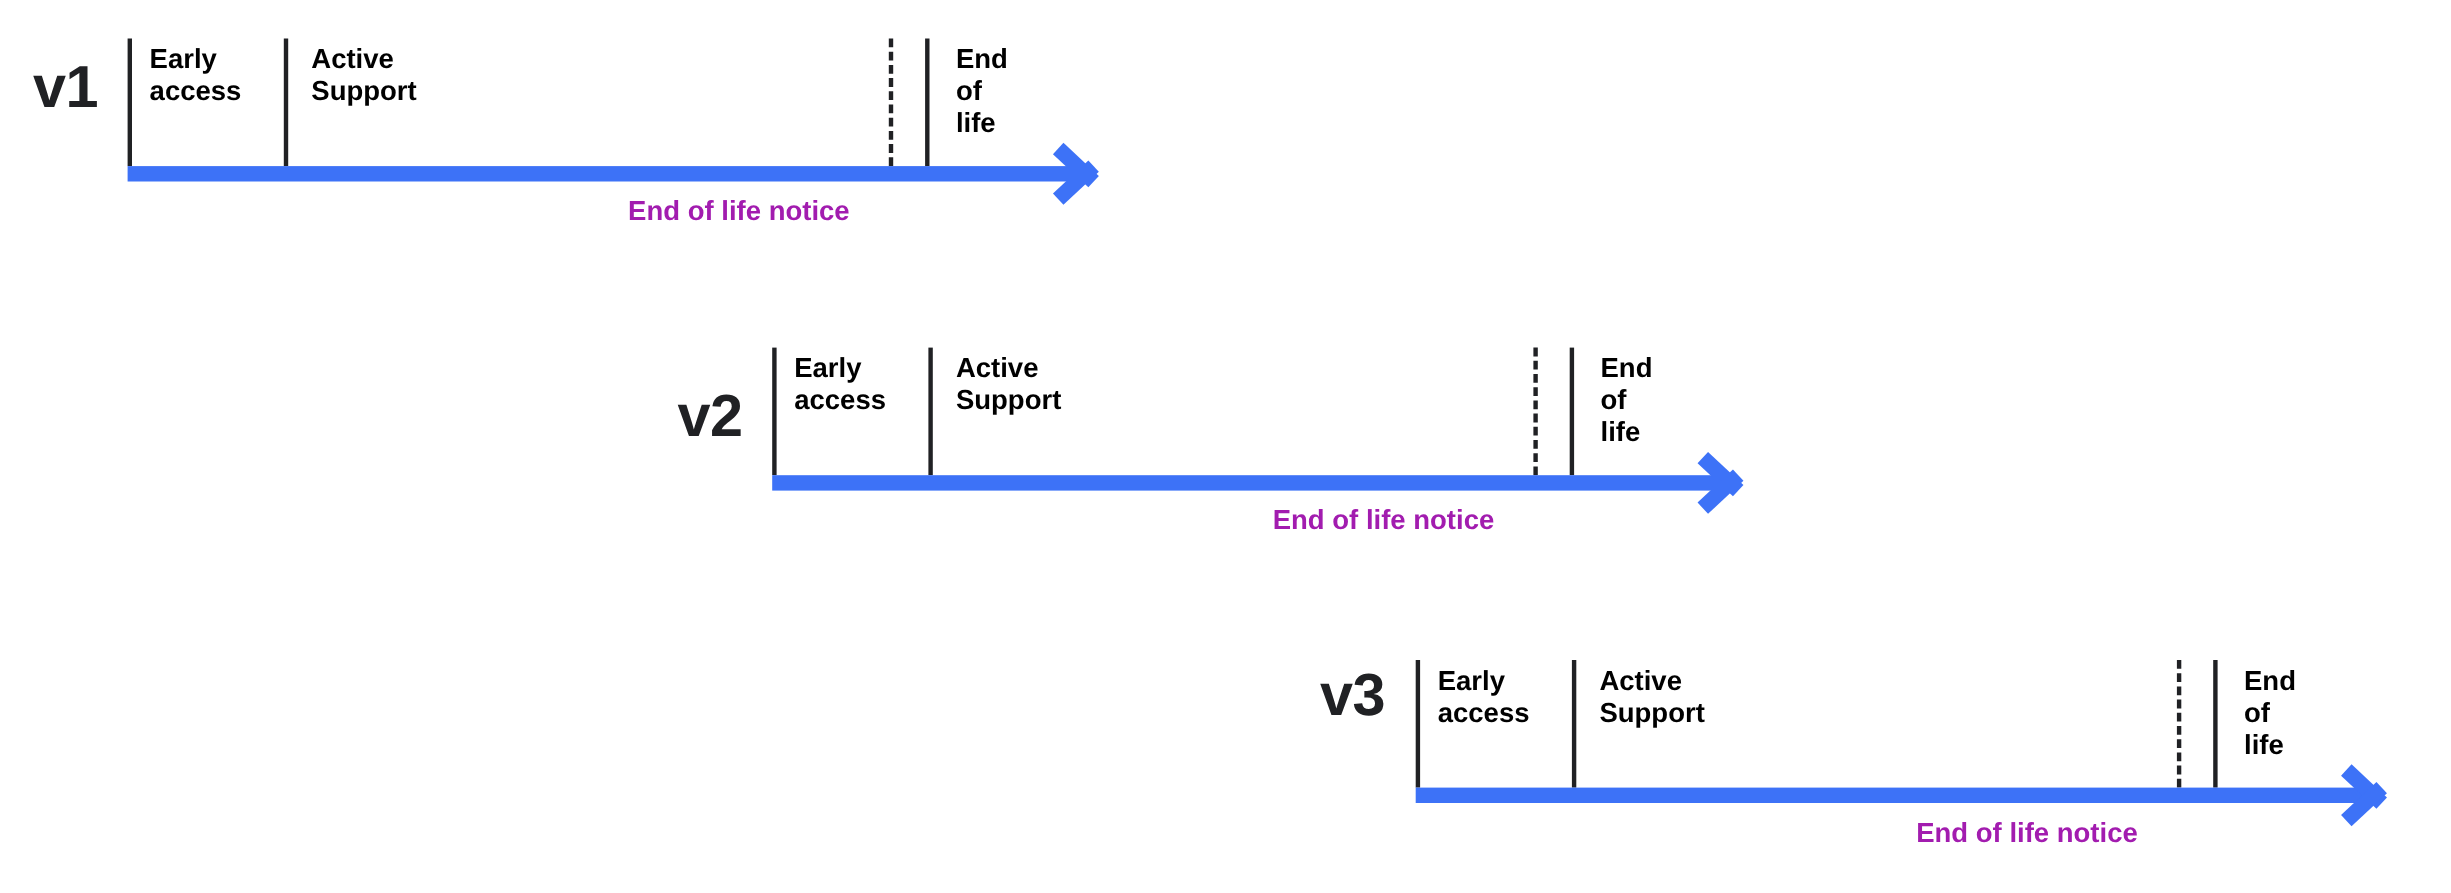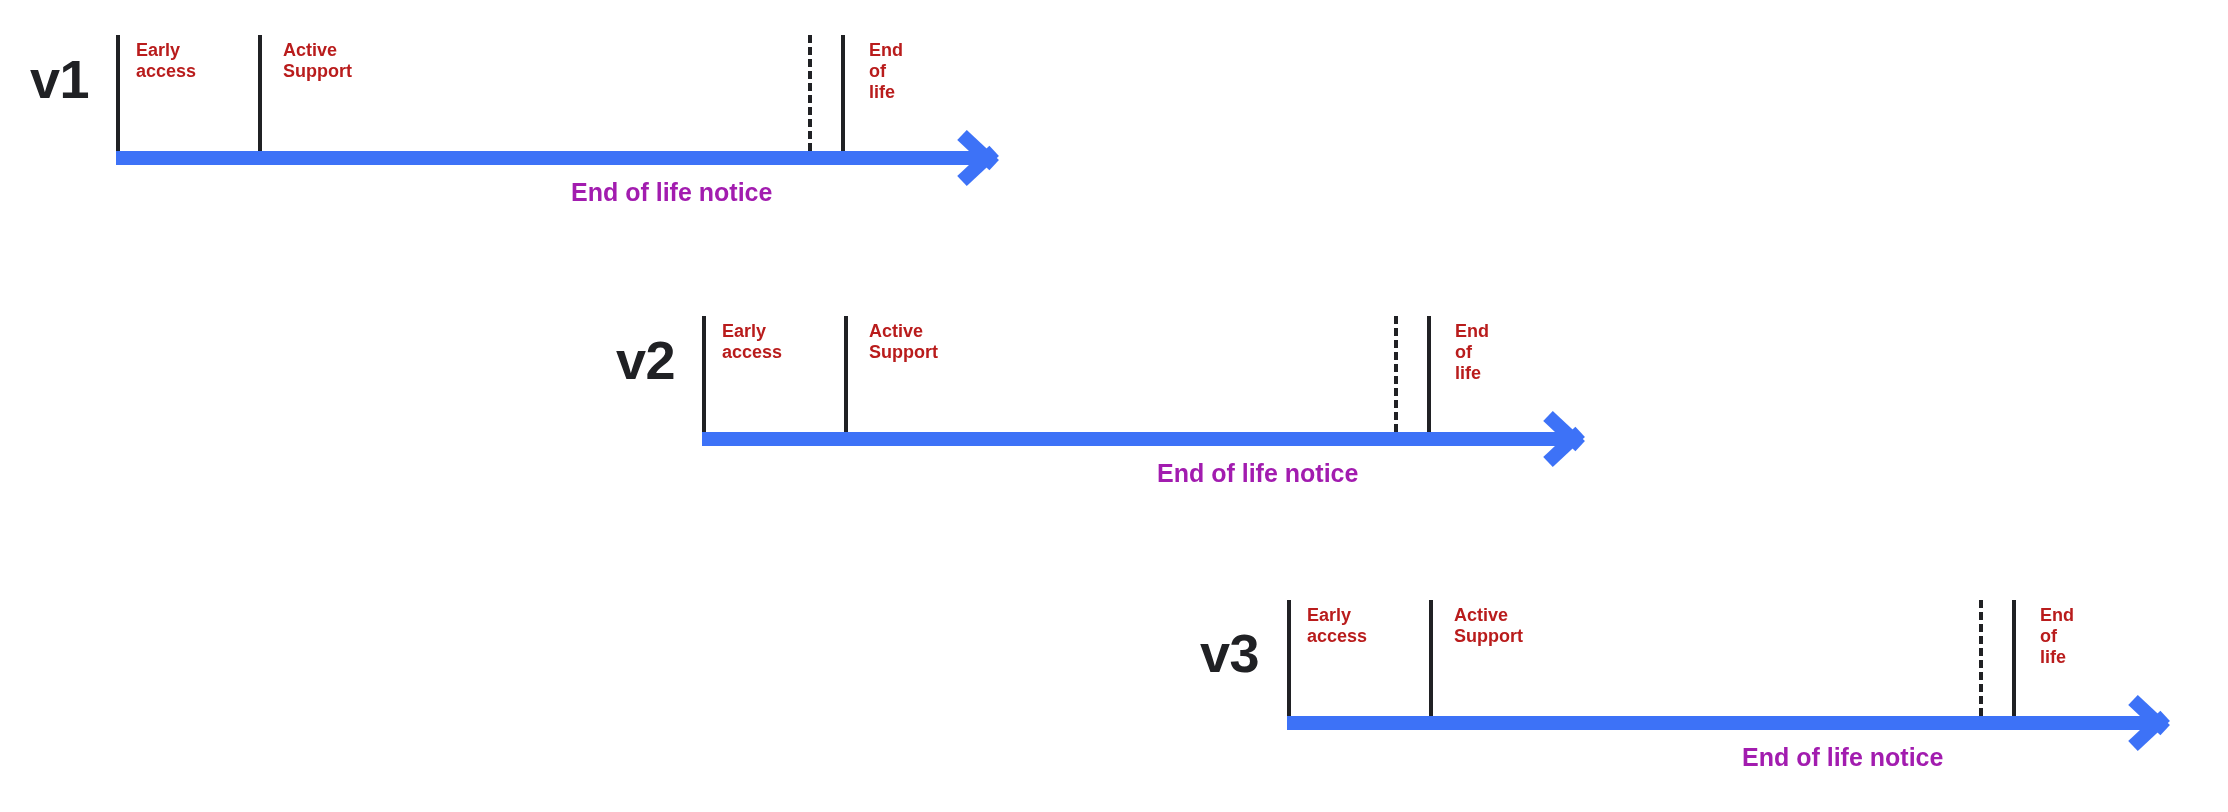--- a/index.html
+++ b/index.html
@@ -44,23 +44,23 @@
   }
   
   .divider-dashed {
     position: absolute;
     width: 0;
     border-left: 4px dashed #202124;
   }
   
   .phase-label {
     position: absolute;
-    font-size: 18px;
+    font-size: 25px;
     font-weight: 700;
-    color: #b91c1c;
+    color: #000000;
     line-height: 1.16;
     white-space: pre-line;
   }
   
   .bar {
     position: absolute;
     background: #3d72f7;
     height: 14px;
   }
   
@@ -111,38 +111,38 @@
       <div class="divider-dashed" style="left: 808px; top: 35px; height: 116px;"></div>
       <div class="phase-label" style="left: 869px; top: 40px;">End of life</div>
       <div class="bar" style="left: 116px; top: 151px; width: 862px;"></div>
       <div class="arrow-head" style="left: 962px; top: 128px;">
         <span class="up"></span>
         <span class="down"></span>
       </div>
       <div class="notice-label" style="left: 571px; top: 180px;">End of life notice</div>
     </div>
     <div class="timeline-row">
-      <div class="version-label" style="left: 616px; top: 333px;">v2</div>
+      <div class="version-label" style="left: 616px; top: 351px;">v2</div>
       <div class="divider" style="left: 702px; top: 316px; height: 116px;"></div>
       <div class="phase-label" style="left: 722px; top: 321px;">Early
 access</div>
       <div class="divider" style="left: 844px; top: 316px; height: 116px;"></div>
       <div class="phase-label" style="left: 869px; top: 321px;">Active Support</div>
       <div class="divider" style="left: 1427px; top: 316px; height: 116px;"></div>
       <div class="divider-dashed" style="left: 1394px; top: 316px; height: 116px;"></div>
       <div class="phase-label" style="left: 1455px; top: 321px;">End of life</div>
       <div class="bar" style="left: 702px; top: 432px; width: 862px;"></div>
       <div class="arrow-head" style="left: 1548px; top: 409px;">
         <span class="up"></span>
         <span class="down"></span>
       </div>
       <div class="notice-label" style="left: 1157px; top: 461px;">End of life notice</div>
     </div>
     <div class="timeline-row">
-      <div class="version-label" style="left: 1200px; top: 626px;">v3</div>
+      <div class="version-label" style="left: 1200px; top: 605px;">v3</div>
       <div class="divider" style="left: 1287px; top: 600px; height: 116px;"></div>
       <div class="phase-label" style="left: 1307px; top: 605px;">Early
 access</div>
       <div class="divider" style="left: 1429px; top: 600px; height: 116px;"></div>
       <div class="phase-label" style="left: 1454px; top: 605px;">Active Support</div>
       <div class="divider" style="left: 2012px; top: 600px; height: 116px;"></div>
       <div class="divider-dashed" style="left: 1979px; top: 600px; height: 116px;"></div>
       <div class="phase-label" style="left: 2040px; top: 605px;">End of life</div>
       <div class="bar" style="left: 1287px; top: 716px; width: 862px;"></div>
       <div class="arrow-head" style="left: 2133px; top: 693px;">

